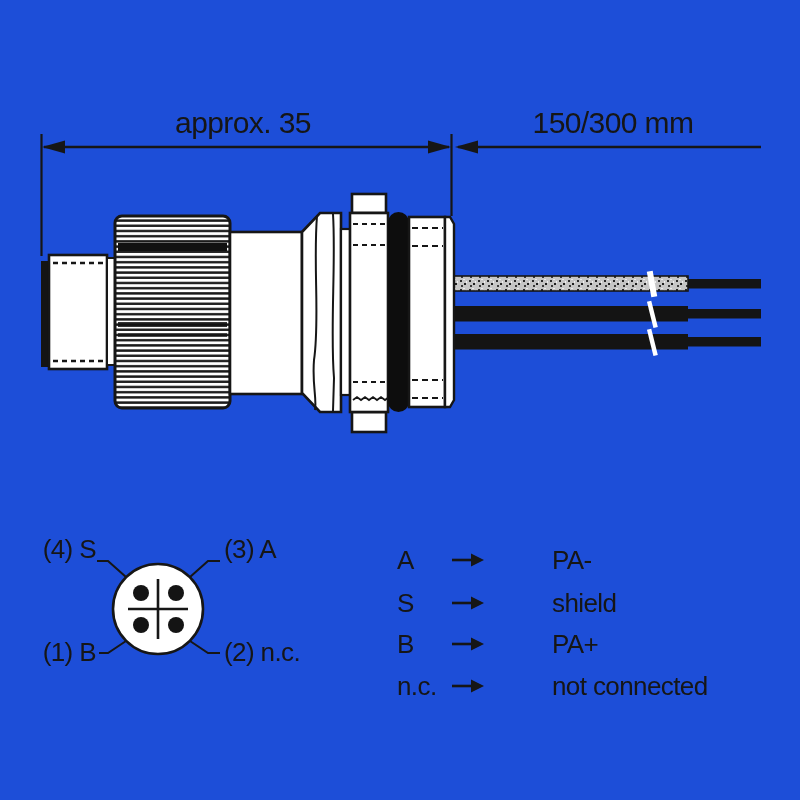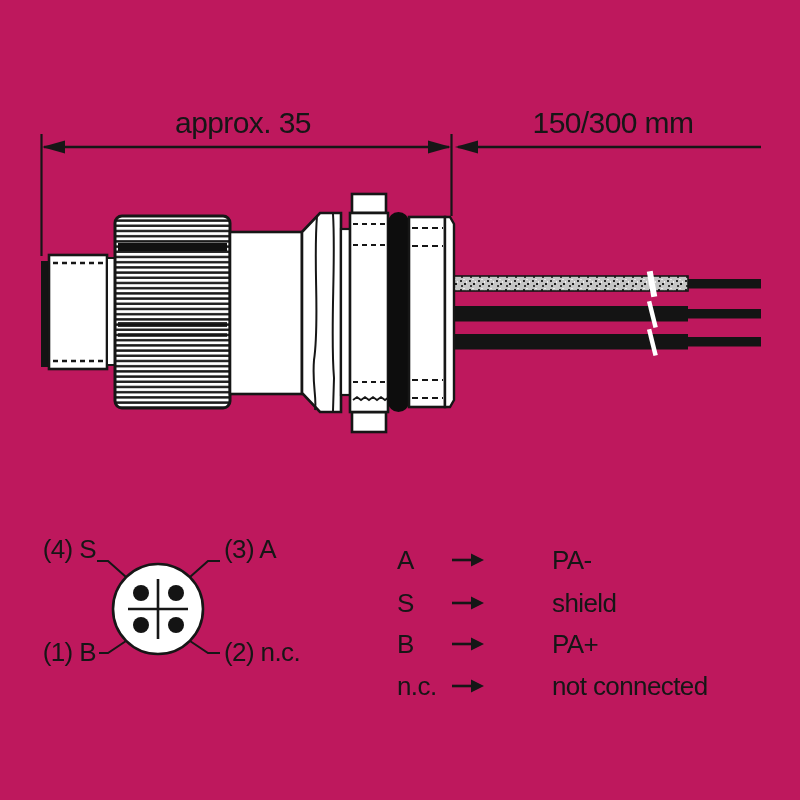--- a/index.html
+++ b/index.html
@@ -1,20 +1,20 @@
 <!DOCTYPE html>
 <html><head>
 <meta charset="utf-8">
 <style>
   html, body { margin: 0; padding: 0; background: #ffffff; }
   .stage {
     position: relative;
     width: 800px;
     height: 800px;
-    background: #be185d;
+    background: #1d4ed8;
     overflow: hidden;
   }
   svg { display: block; }
   .t {
     font-family: "Liberation Sans", "DejaVu Sans", sans-serif;
     fill: #161616;
     letter-spacing: -0.6px;
   }
   .t-dim    { font-size: 30px; }
   .t-pin    { font-size: 26px; }

